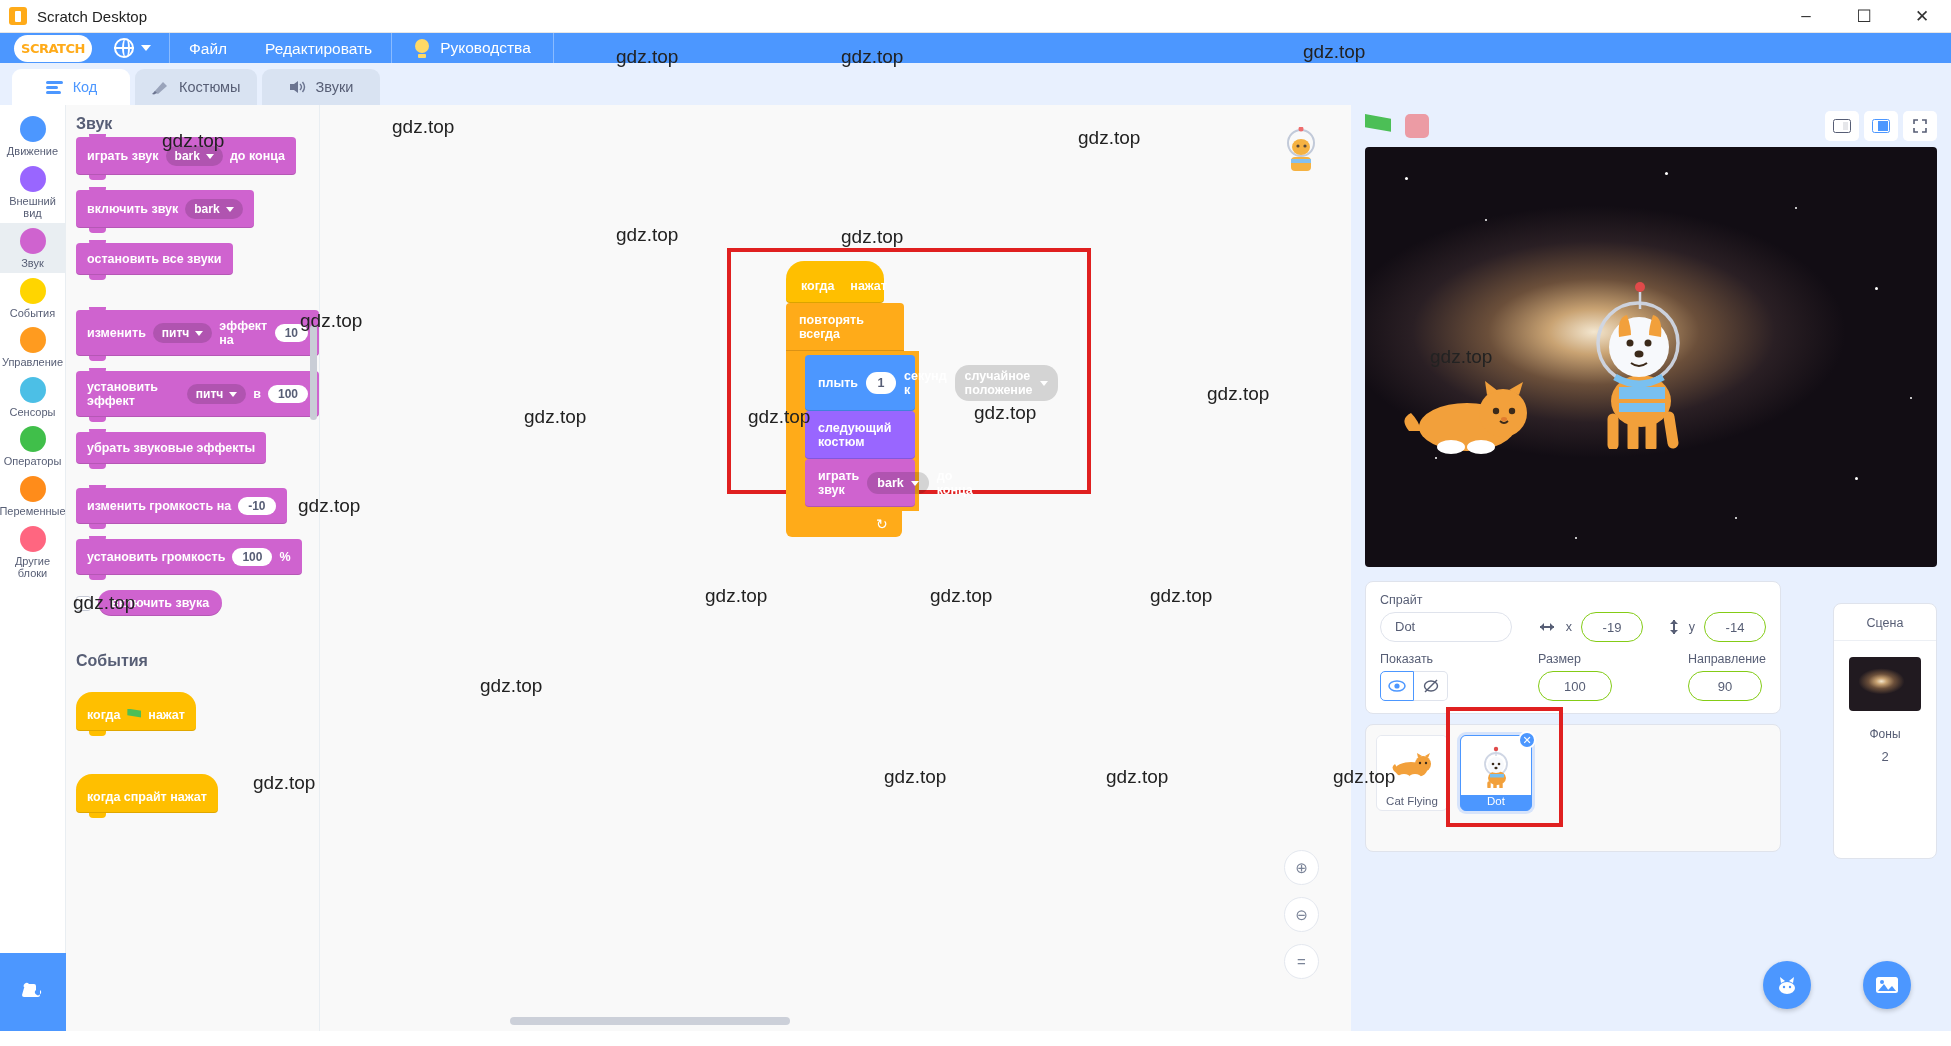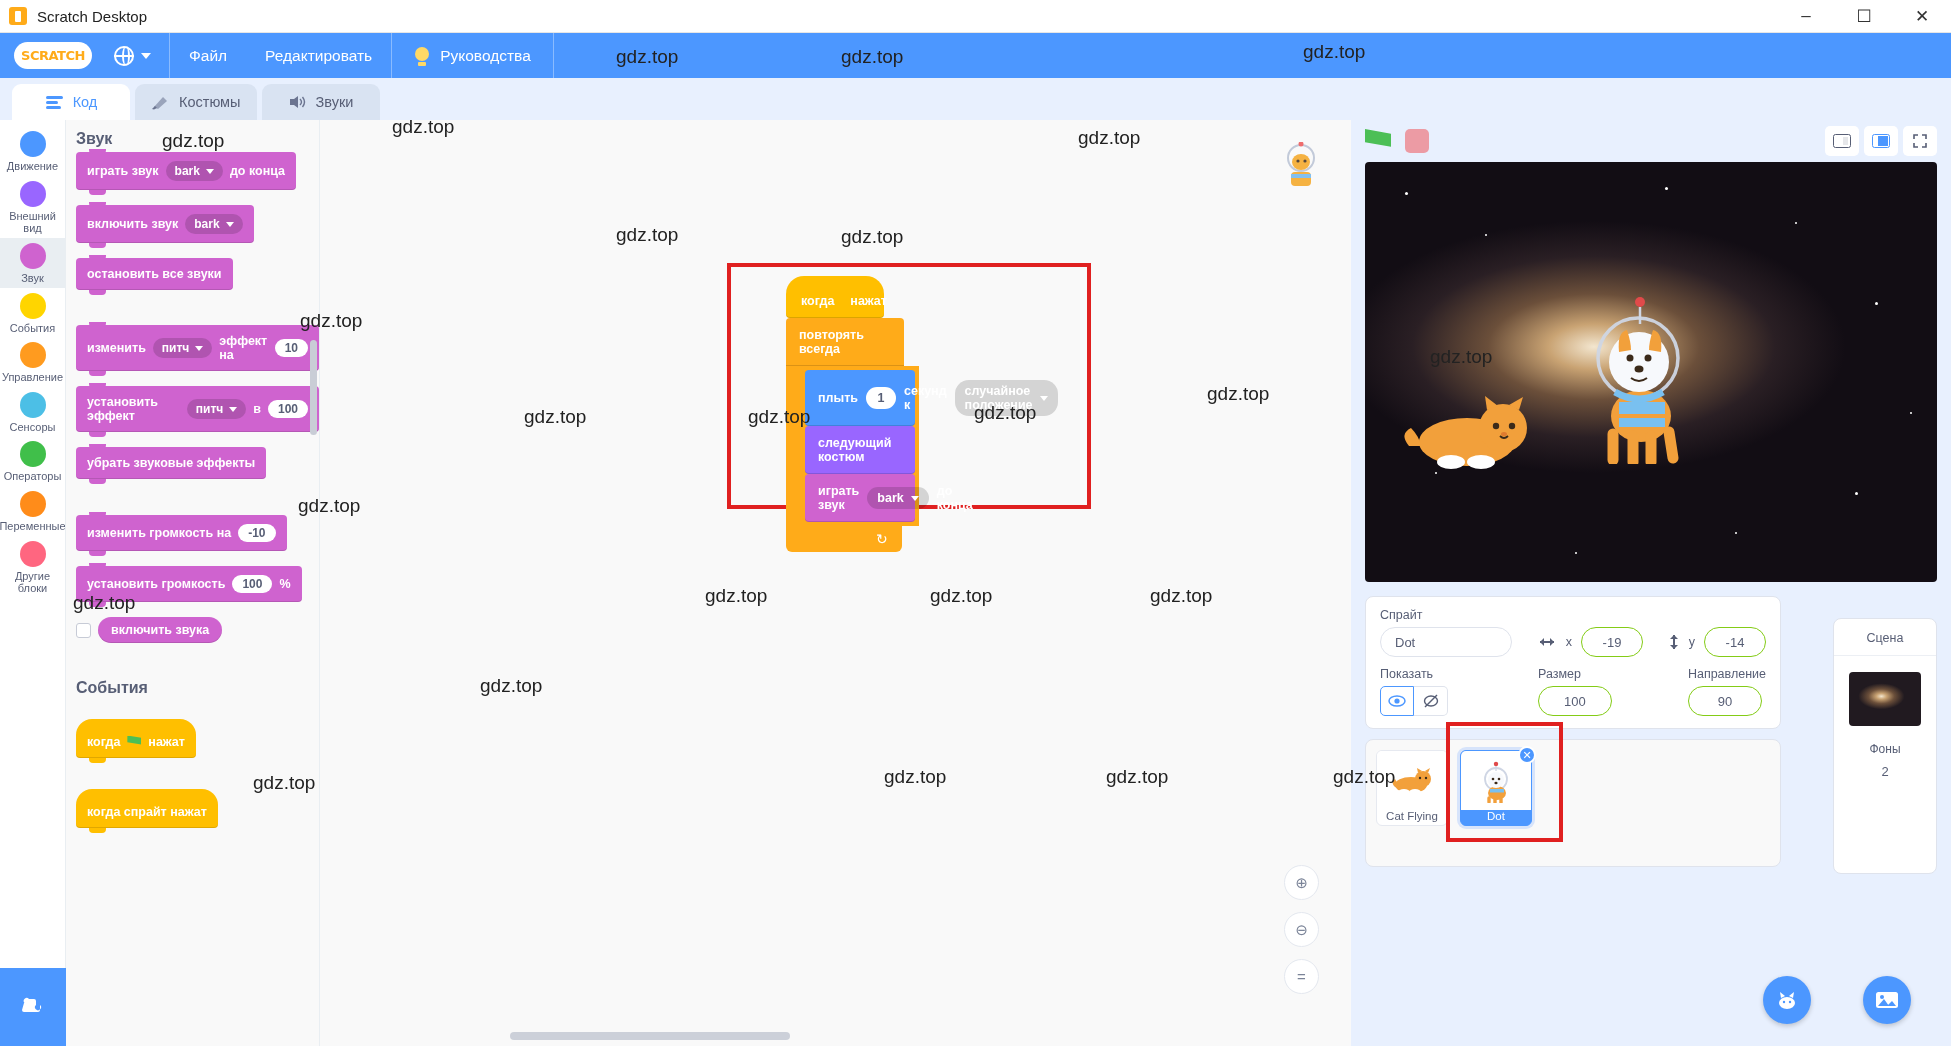--- a/index.html
+++ b/index.html
@@ -21,21 +21,21 @@
   .tb-icon .inner { width: 6px; height: 11px; background: #fff; border-radius: 1px; }
   .tb-title { margin-left: 10px; font-size: 15px; color: #222; }
   .tb-ctrls { margin-left: auto; display: flex; height: 100%; }
   .tb-btn {
     width: 58px; height: 100%; display: flex; align-items: center; justify-content: center;
     font-size: 17px; color: #333;
   }
 
   
   .menubar {
-    height: 45px; background: #4c97ff; display: flex; align-items: center;
+    height: 30px; background: #4c97ff; display: flex; align-items: center;
     color: #fff; font-size: 15.5px; position: relative;
   }
   .scratch-logo {
     margin-left: 14px; width: 78px; height: 27px; border-radius: 14px;
     background: #fff; display: flex; align-items: center; justify-content: center;
     font-family: "DejaVu Sans", sans-serif; font-weight: bold; font-size: 13px;
     color: #ffab19; letter-spacing: -0.5px; position: relative;
   }
   .menu-sep { width: 1px; height: 100%; background: rgba(255,255,255,0.35); }
   .menu-lang { display: flex; align-items: center; gap: 7px; padding: 0 18px 0 22px; }
@@ -397,21 +397,21 @@
       <div class="blk sound">
         <span>установить эффект</span>
         <span class="drop">
           <span>питч</span>
           <span class="ar"></span>
         </span>
         <span>в</span>
         <span class="numin">100</span>
       </div>
 
-      <div class="blk sound" style="margin-bottom:36px">
+      <div class="blk sound" style="margin-bottom:24px">
         <span>убрать звуковые эффекты</span>
       </div>
 
       <div class="blk sound">
         <span>изменить громкость на</span>
         <span class="numin">-10</span>
       </div>
 
       <div class="blk sound">
         <span>установить громкость</span>
@@ -428,21 +428,21 @@
 
       <div class="pal-head" style="padding-left:0;margin-top:10px">События</div>
 
       <div class="blk hat events" style="margin-top:18px">
         <span>когда</span>
         <span class="flagmini"></span>
         <span>нажат</span>
       </div>
 
 
-      <div class="blk hat events" style="margin-top:16px">
+      <div class="blk hat events" style="margin-top:28px">
         <span>когда спрайт нажат</span>
       </div>
     </div>
     <div class="pal-scroll"></div>
   </div>
 
   <div class="canvas">
 
     <svg class="mascot" viewBox="0 0 48 56">
       <circle cx="24" cy="16" r="13" fill="none" stroke="#b9c2d4" stroke-width="2"></circle>
@@ -572,21 +572,21 @@
         <path d="M86 68 Q88 48 78 46 Q74 58 74 66 Z" fill="#f2a03b"></path>
         <circle cx="55" cy="74" r="3.5" fill="#3b2a1a"></circle>
         <circle cx="73" cy="74" r="3.5" fill="#3b2a1a"></circle>
         <ellipse cx="64" cy="85" rx="4.5" ry="3.5" fill="#3b2a1a"></ellipse>
         <path d="M56 94 Q64 100 72 94" stroke="#3b2a1a" stroke-width="2" fill="none"></path>
         <path d="M40 108 Q64 122 88 108" stroke="#79c0f0" stroke-width="7" fill="none"></path>
       </svg>
     </div>
 
     <div class="infopanel">
-      <div class="ip-row" style="justify-content:space-between;align-items:flex-end">
+      <div class="ip-row" style="justify-content:space-between;align-items:center">
         <div>
           <div class="ip-lbl">Спрайт</div>
           <div class="ip-field" style="width:132px;margin-top:5px">Dot</div>
         </div>
         <div style="display:flex;align-items:center;gap:9px;margin-top:20px">
           <svg width="20" height="12" viewBox="0 0 20 12">
             <line x1="3" y1="6" x2="17" y2="6" stroke="#575e75" stroke-width="2"></line>
             <path d="M3 6 L7 2 L7 10 Z" fill="#575e75"></path>
               <path d="M17 6 L13 2 L13 10 Z" fill="#575e75"></path>
           </svg>

